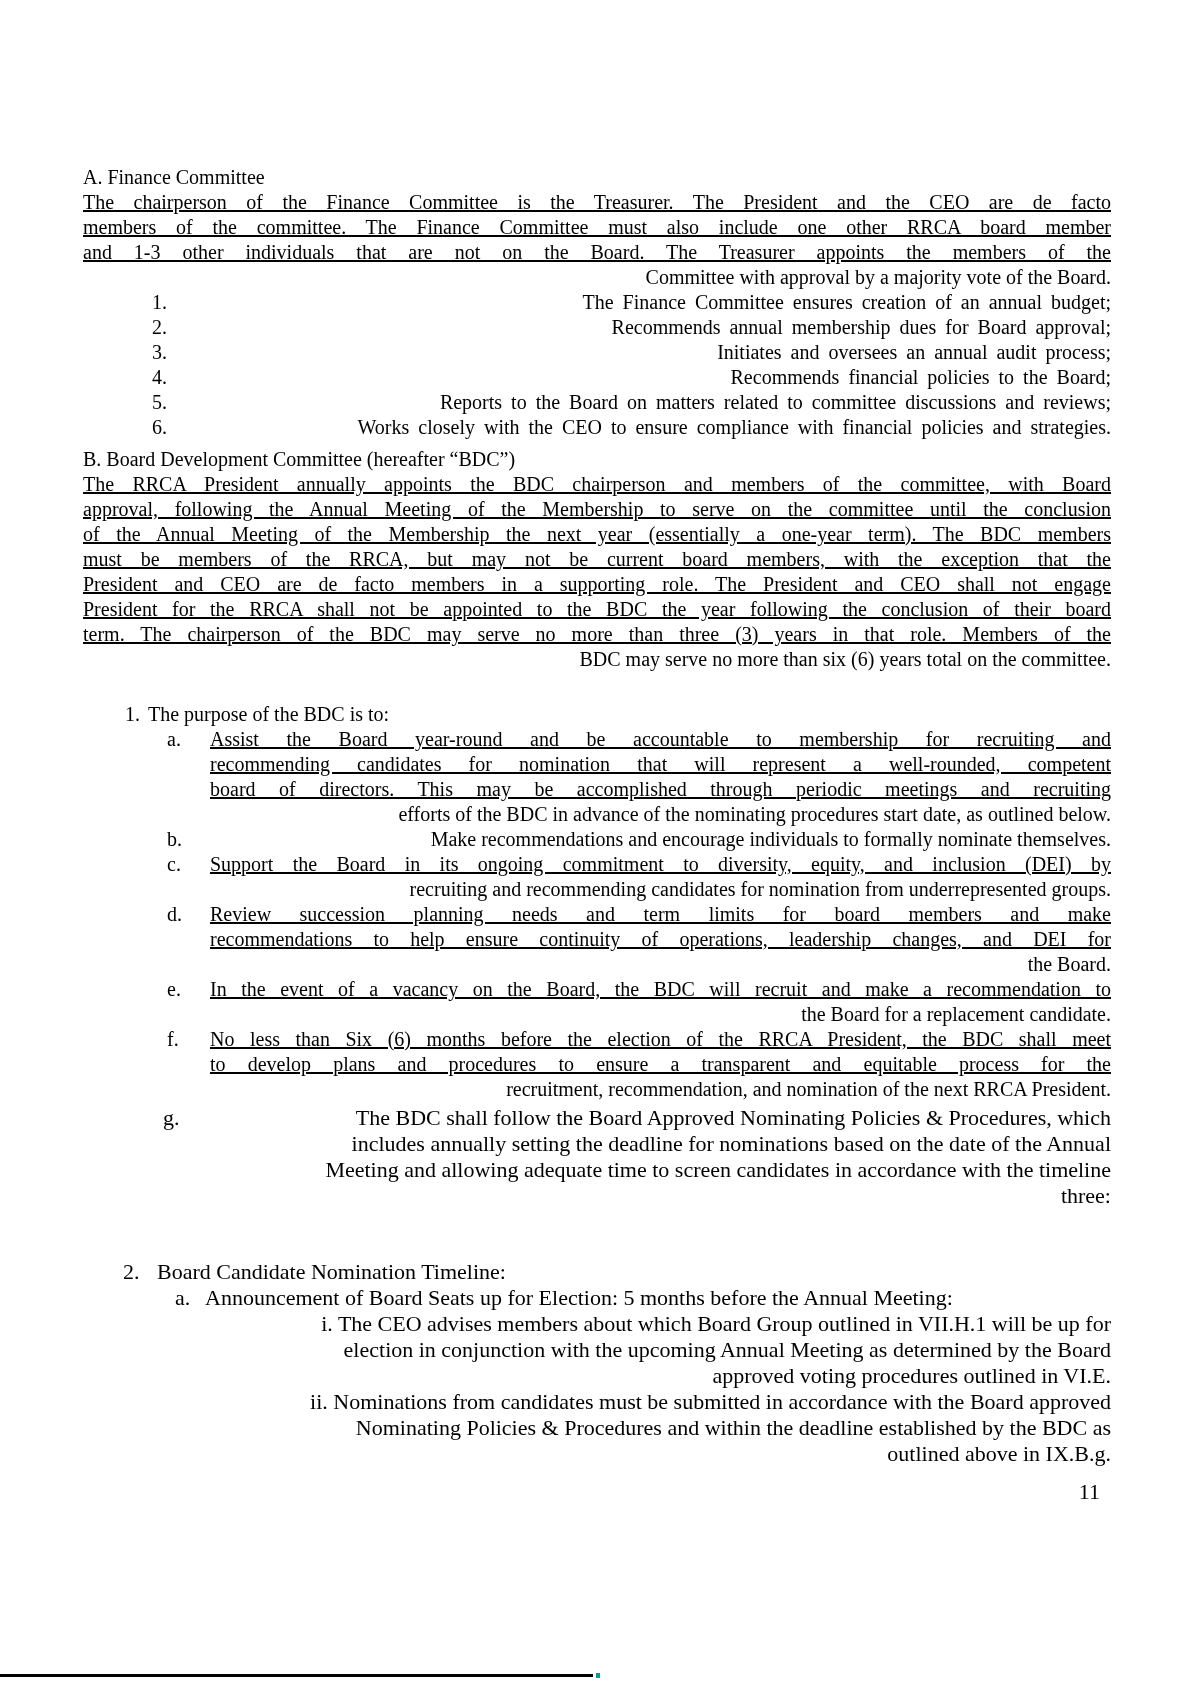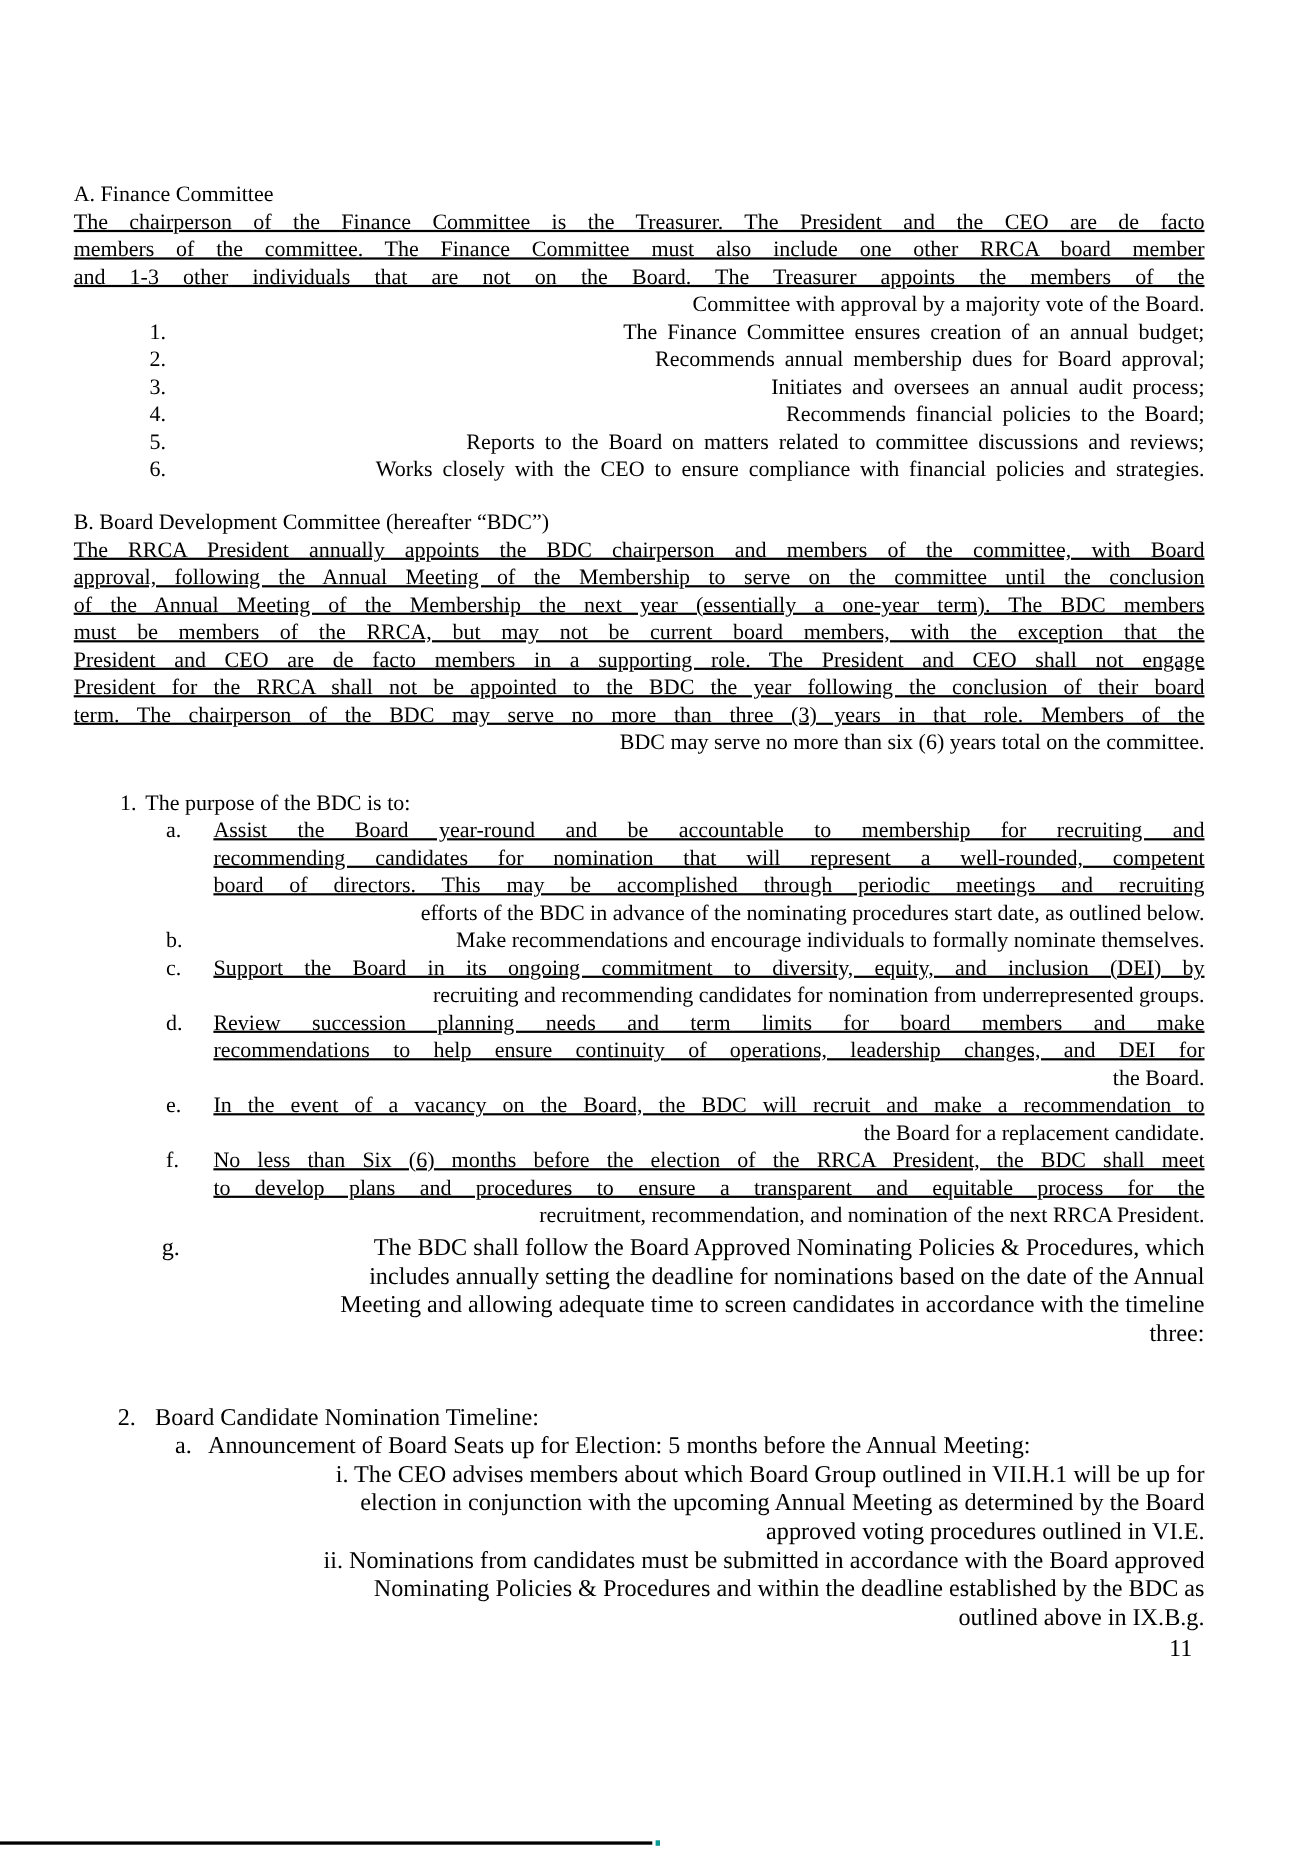--- a/index.html
+++ b/index.html
@@ -1,45 +1,45 @@
 <!DOCTYPE html>
 <html><head>
 <meta charset="utf-8">
 <style>
   html,body{margin:0;padding:0;background:#ffffff;}
   body{width:1191px;height:1685px;position:relative;overflow:hidden;
        font-family:"Liberation Serif","DejaVu Serif",serif;color:#000;}
-  .content{position:absolute;left:67px;top:165px;width:1028px;}
+  .content{position:absolute;left:83px;top:165px;width:1028px;}
   .tl{font-size:20px;line-height:25px;}          
   .big{font-size:22px;line-height:26px;}         
   .jl{text-align:justify;text-align-last:justify;text-decoration:underline;} 
   .ll{text-align:right;}
   .h{font-size:20px;line-height:25px;}
-  .sec-b{margin-top:23px;}
+  .sec-b{margin-top:7px;}
   
   .fl{position:relative;padding-left:110px;word-spacing:4px;}
   .fl .mk{position:absolute;left:69px;word-spacing:0;}
   
   .plead{position:relative;padding-left:65px;margin-top:30px;}
   .plead .mk{position:absolute;left:42px;}
   
   .pi{position:relative;padding-left:127px;}
   .pi .mk{position:absolute;left:84px;top:0;}
   
   .pi.bigitem{padding-left:120px;margin-top:3px;}
   .pi.bigitem .mk{left:80px;}
   
   #timeline{margin-top:50px;}
   .tlead{position:relative;padding-left:74px;}
   .tlead .mk{position:absolute;left:40px;}
   .tsub{position:relative;padding-left:122px;}
   .tsub .mk{position:absolute;left:92px;}
   .ti{padding-left:137px;}
   .ti .first{text-indent:-29px;}
-  .pagenum{margin-top:2px;font-size:22px;line-height:26px;text-align:right;padding-right:11px;}
+  .pagenum{margin-top:12px;font-size:22px;line-height:26px;text-align:right;padding-right:11px;}
   .rule{position:absolute;left:0;top:1674px;width:593px;height:3px;}
   .tick{position:absolute;left:596px;top:1673px;width:4px;height:5px;}
 </style>
 </head>
 <body>
 
 <div class="content">
 
   <div>
     <div class="h">A. Finance Committee</div>

